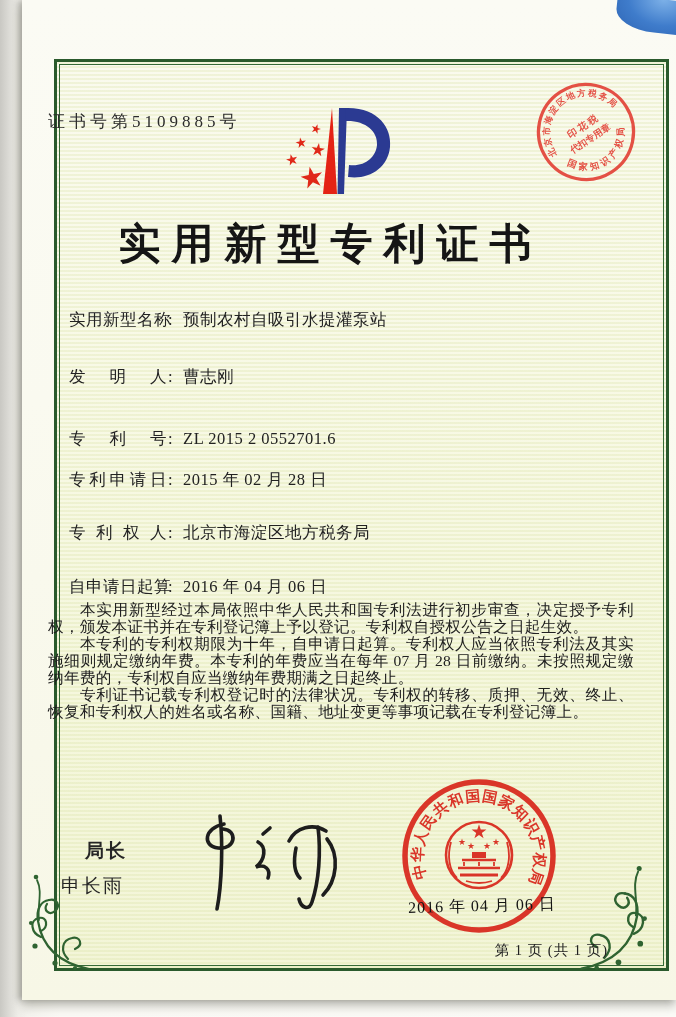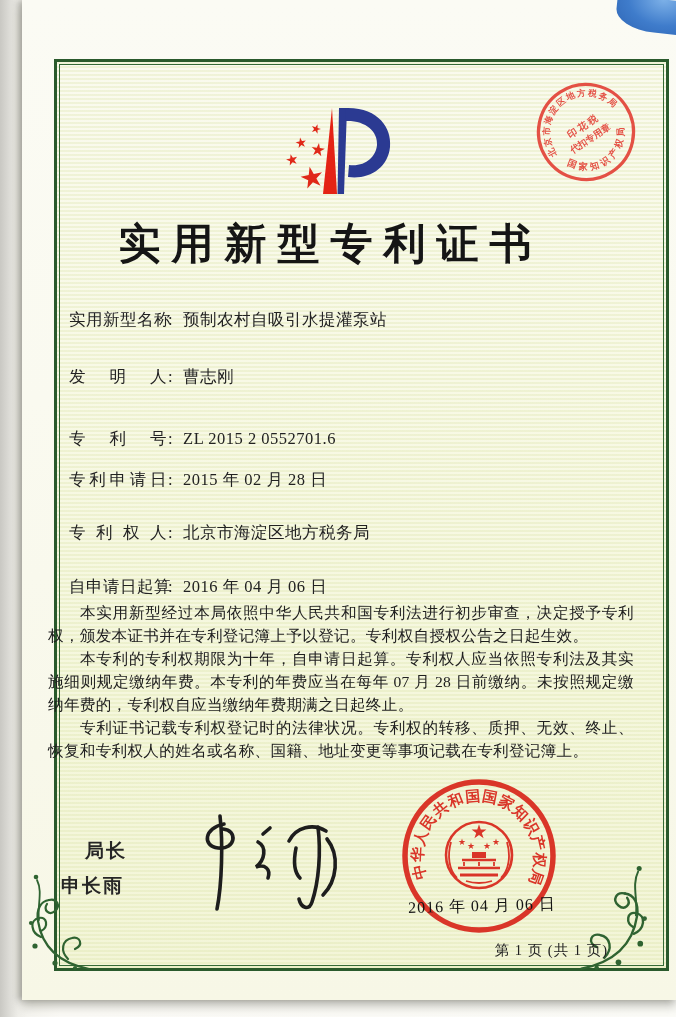--- a/index.html
+++ b/index.html
@@ -31,26 +31,26 @@
   .title {
     position:absolute; left:0; top:216px; width:656px; text-align:center;
     font-size:42px; font-weight:bold; letter-spacing:11px; padding-left:5px; color:#151515;
   }
   .field-row { position:absolute; left:48px; font-size:16.5px; color:#222; letter-spacing:.5px; white-space:nowrap;margin-left:21px; }
   .field-row .flabel { display:inline-block; width:98px; text-align:justify; text-align-last:justify; }
   .field-row .fsep { display:inline-block; margin:0 10px 0 1px; }
 
   .body-text { position:absolute; left:48px; top:601px; width:586px; color:#202020; }
   .body-text p {
-    font-size:15.6px; line-height:23px; text-align:justify; text-indent:32px;
+    font-size:15.6px; line-height:17px; text-align:justify; text-indent:32px;
     letter-spacing:.3px;
   }
 
   .director-label { position:absolute; left:61px; top:838px; font-family:"Liberation Sans","DejaVu Sans",sans-serif; font-size:19px; font-weight:600; color:#262626; letter-spacing:2px;padding-left:24px; }
-  .director-name  { position:absolute; left:61px; top:873px; font-family:"Liberation Sans","DejaVu Sans",sans-serif; font-size:19px; font-weight:700; color:#262626; letter-spacing:2px; }
+  .director-name  { position:absolute; left:61px; top:873px; font-family:"Liberation Sans","DejaVu Sans",sans-serif; font-size:19px; font-weight:400; color:#262626; letter-spacing:2px; }
   .signature { position:absolute; left:168px; top:810px; }
 
   .seal { position:absolute; left:399px; top:776px; opacity:.92; }
   .seal-date { position:absolute; left:408px; top:896px; font-size:16px; color:#141414; letter-spacing:1px; transform:rotate(-1.5deg); white-space:nowrap; }
 
   .tax-stamp { position:absolute; left:532px; top:78px; opacity:.85; }
 
   .flourish-left  { position:absolute; left:27px;  top:850px; }
   .flourish-right { position:absolute; left:577px; top:838px; transform:scaleX(-1); }
 
@@ -67,20 +67,21 @@
 </head>
 <body>
 
 <div class="scan">
   <div class="paper">
     <div class="frame"></div>
 
     <div class="scan-artifact" style="position:absolute; left:594px; top:-2px;"></div>
   </div>
 
+  <div class="cert-no">证书号第5109885号</div>
 
   <svg class="logo" width="142" height="114" viewBox="0 0 142 114">
     <g fill="#e02818">
       <path transform="translate(48,35) scale(0.5) rotate(18)" d="M0,-10 L2.25,-3.09 L9.51,-3.09 L3.63,1.18 L5.88,8.09 L0,3.82 L-5.88,8.09 L-3.63,1.18 L-9.51,-3.09 L-2.25,-3.09 Z"></path>
       <path transform="translate(33,49) scale(0.55) rotate(-10)" d="M0,-10 L2.25,-3.09 L9.51,-3.09 L3.63,1.18 L5.88,8.09 L0,3.82 L-5.88,8.09 L-3.63,1.18 L-9.51,-3.09 L-2.25,-3.09 Z"></path>
       <path transform="translate(50,56) scale(0.7) rotate(8)" d="M0,-10 L2.25,-3.09 L9.51,-3.09 L3.63,1.18 L5.88,8.09 L0,3.82 L-5.88,8.09 L-3.63,1.18 L-9.51,-3.09 L-2.25,-3.09 Z"></path>
       <path transform="translate(24,66) scale(0.6) rotate(-14)" d="M0,-10 L2.25,-3.09 L9.51,-3.09 L3.63,1.18 L5.88,8.09 L0,3.82 L-5.88,8.09 L-3.63,1.18 L-9.51,-3.09 L-2.25,-3.09 Z"></path>
       <path transform="translate(44,84) scale(1.15) rotate(-12)" d="M0,-10 L2.25,-3.09 L9.51,-3.09 L3.63,1.18 L5.88,8.09 L0,3.82 L-5.88,8.09 L-3.63,1.18 L-9.51,-3.09 L-2.25,-3.09 Z"></path>
     </g>
     <polygon fill="#e42315" points="64,14 55,100 69,100"></polygon>

